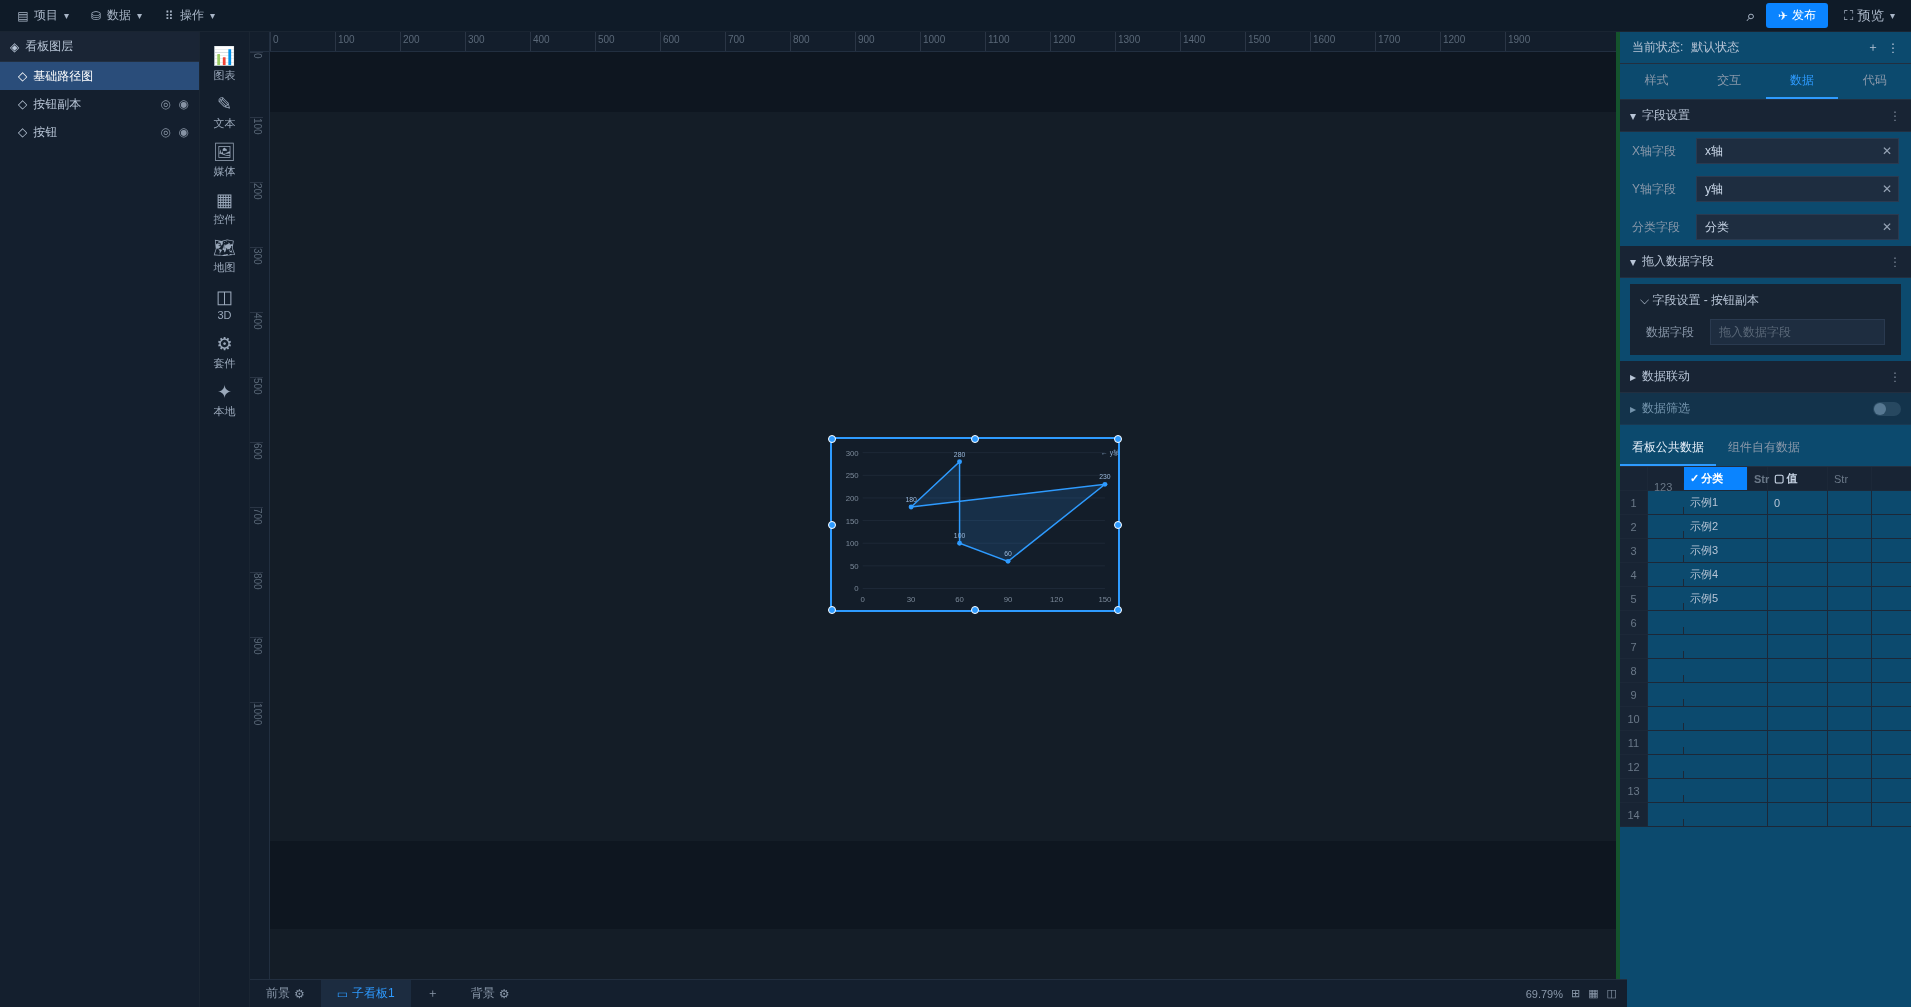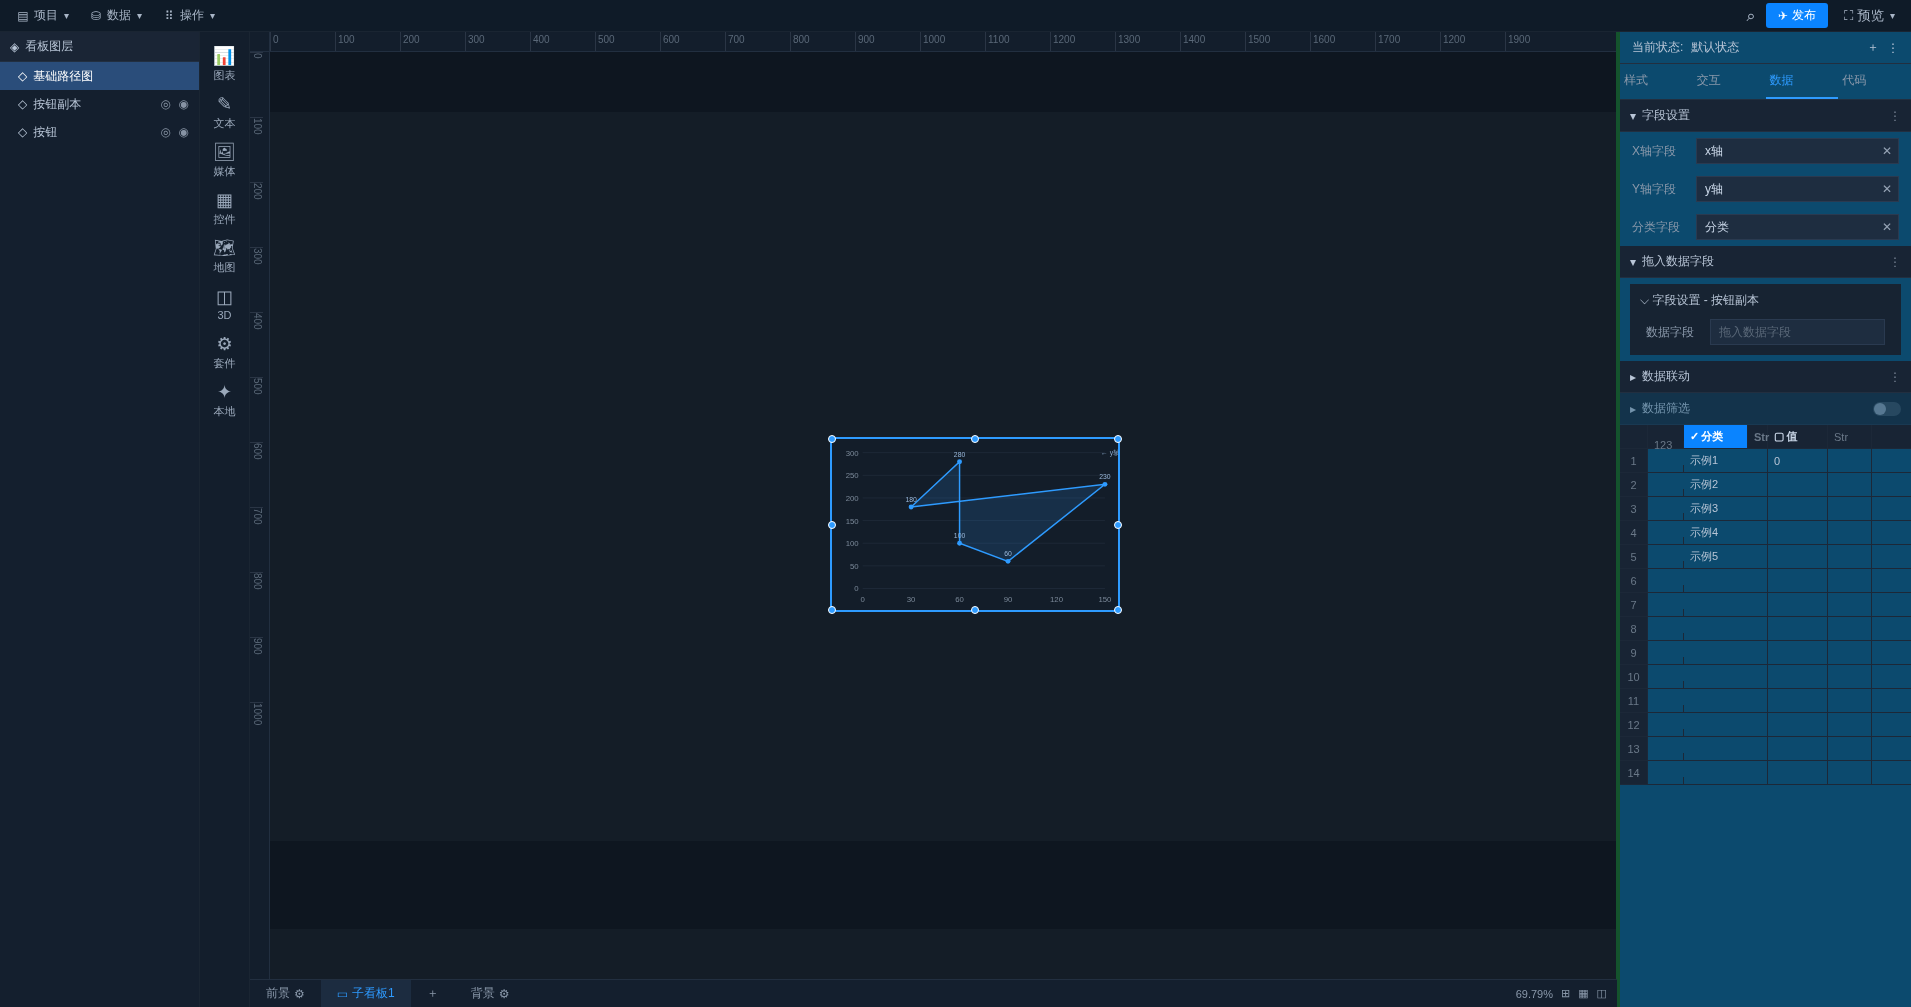--- a/index.html
+++ b/index.html
@@ -206,20 +206,21 @@
   gap: 8px;
   border-bottom: 1px solid #222f40;
 }
 .state-row .splus { margin-left: auto; cursor:pointer; }
 .tabs {
   display: flex;
   border-bottom: 1px solid #222f40;
 }
 .tab {
   flex: 1;
+  text-align: center;
   padding: 8px 4px;
   cursor: pointer;
   color: #8a98aa;
 }
 .tab.active { color: #2e9bff; border-bottom: 2px solid #2e9bff; }
 .section-hdr {
   height: 32px;
   display: flex;
   align-items: center;
   padding: 0 10px;
@@ -285,21 +286,21 @@
 .ghdr .gc-b, .ghdr .gc-c { background:#0a84ff; color:#fff; font-weight:bold; }
 .ghdr .gc-a { color:#6a7888; }
 .ghdr .gc-d { color:#6a7888; }
 .check-sm::before { content:"✓"; margin-right:2px; }
 .box-sm::before { content:"▢"; margin-right:2px; }
 
 
 .bottom-tabs {
   position: absolute;
   left: 250px;
-  right: 294px;
+  right: 284px;
   bottom: 0;
   height: 28px;
   background: #141f2e;
   border-top: 1px solid #222f40;
   display: flex;
   align-items: stretch;
 }
 .btab { padding: 0 16px; display:flex; align-items:center; gap:4px; cursor:pointer; color:#8a98aa; }
 .btab.active { background: #1c2c40; color:#2e9bff; }
 .bottom-right { margin-left: auto; display:flex; align-items:center; gap:8px; padding-right:10px; color:#8a98aa; font-size:11px; }
@@ -566,20 +567,24 @@
         <span>▸</span>
         <span>数据联动</span>
         <span class="more-v">⋮</span>
       </div>
       <div class="section-hdr" style="opacity:0.6;">
         <span>▸</span>
         <span>数据筛选</span>
         <div class="toggle"></div>
       </div>
 
+      <div class="data-tabs" id="dtabs">
+          <div class="dtab active">看板公共数据</div>
+          <div class="dtab">组件自有数据</div>
+        </div>
       <div class="grid">
         <div class="grid-row ghdr">
           <div class="gcell gc-num"></div>
           <div class="gcell gc-a">123</div>
           <div class="gcell gc-b check-sm">分类</div>
           <div class="gcell gc-b" style="background:transparent;color:#6a7888;width:20px;">Str</div>
           <div class="gcell gc-c box-sm" style="background:transparent;color:#c8d5e6;">值</div>
           <div class="gcell gc-d">Str</div>
         </div>
         <div id="grid-body">

